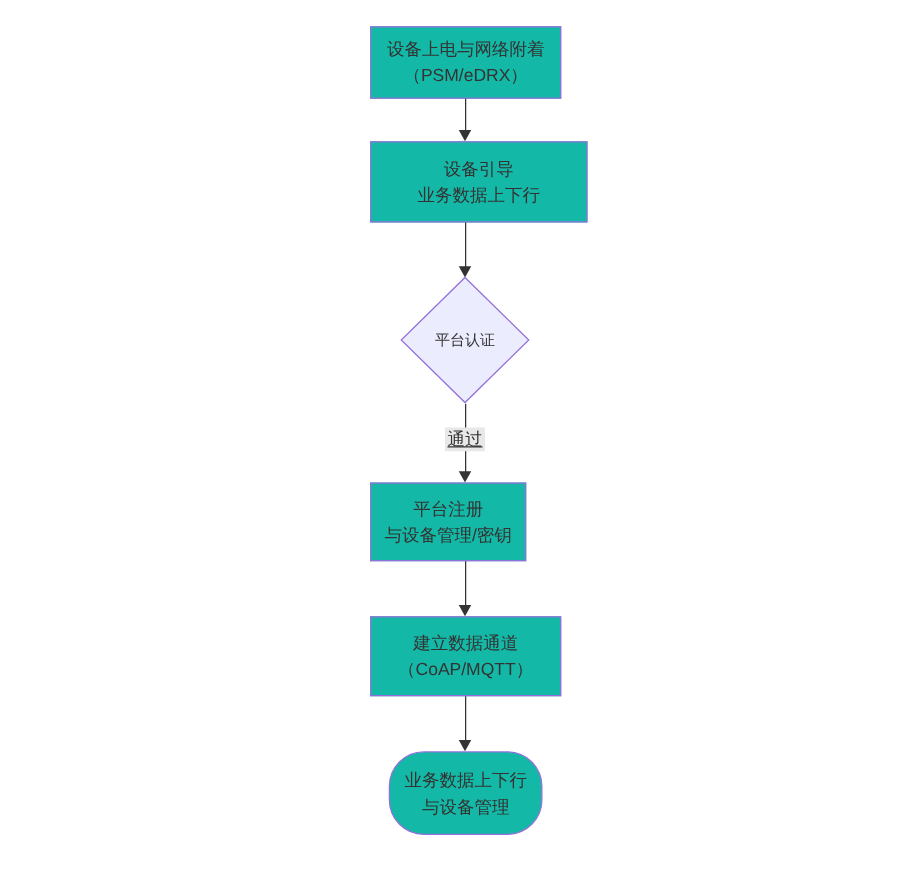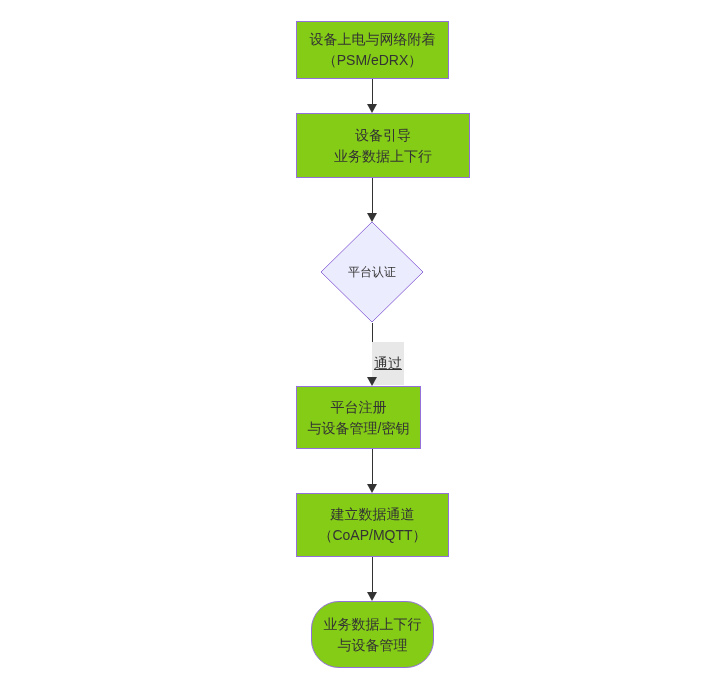--- a/index.html
+++ b/index.html
@@ -7,21 +7,21 @@
     position: relative;
     width: 726px;
     height: 700px;
     background: #ffffff;
     font-family: "Liberation Sans", "DejaVu Sans", sans-serif;
     overflow: hidden;
   }
   .node {
     position: absolute;
     box-sizing: border-box;
-    background: #84cc16;
+    background: #14b8a6;
     border: 1px solid #9370DB;
     color: #333333;
     font-size: 14px;
     line-height: 21px;
     display: flex;
     align-items: center;
     justify-content: center;
     text-align: center;
   }
   .node .label { width: 100%; }
@@ -34,27 +34,27 @@
   .arrowhead {
     position: absolute;
     left: 367px;
     width: 0; height: 0;
     border-left: 5px solid transparent;
     border-right: 5px solid transparent;
     border-top: 9px solid #333333;
   }
   .edge-label {
     position: absolute;
-    left: 388px;
+    left: 372px;
     transform: translateX(-50%);
     background: #e8e8e8;
     color: #333333;
     font-size: 14px;
     line-height: 19px;
-    padding: 12px 2px;
+    padding: 0 2px;
     white-space: nowrap;
     text-decoration: underline;
   }
   .diamond-wrap {
     position: absolute;
     left: 320px;
     top: 221px;
     width: 104px;
     height: 102px;
   }

